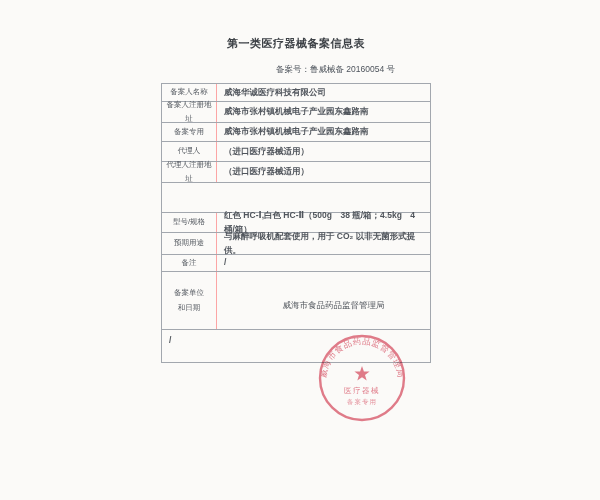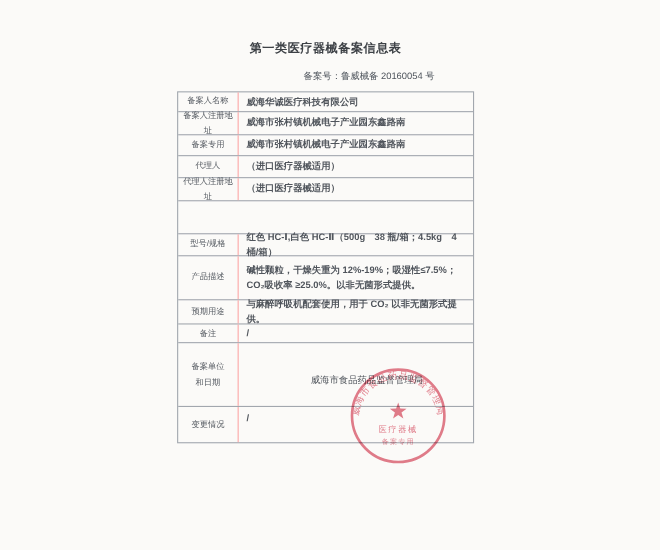--- a/index.html
+++ b/index.html
@@ -78,41 +78,36 @@
     <div class="row" style="height:21px">
       <div class="cell-label">代理人注册地址</div>
       <div class="cell-value">（进口医疗器械适用）</div>
     </div>
     <div class="row" style="height:30px">
     </div>
     <div class="row" style="height:20px">
       <div class="cell-label">型号/规格</div>
       <div class="cell-value">红色 HC-Ⅰ,白色 HC-Ⅱ（500g　38 瓶/箱；4.5kg　4 桶/箱）</div>
     </div>
-    <div class="row" style="height:40px">
-      <div class="cell-label">产品描述</div>
-      <div class="cell-value">碱性颗粒，干燥失重为 12%-19%；吸湿性≤7.5%；CO₂吸收率 ≥25.0%。以非无菌形式提供。</div>
-    </div>
     <div class="row" style="height:22px">
       <div class="cell-label">预期用途</div>
       <div class="cell-value">与麻醉呼吸机配套使用，用于 CO₂ 以非无菌形式提供。</div>
     </div>
     <div class="row" style="height:17px">
       <div class="cell-label">备注</div>
       <div class="cell-value">/</div>
     </div>
     <div class="row" style="height:58px">
       <div class="cell-label">备案单位
 和日期</div>
       <div class="cell-unit">
         <span>威海市食品药品监督管理局</span>
       </div>
     </div>
     <div class="row" style="height:32px">
-      <div class="cell-label">变更情况</div>
       <div class="cell-value top">/</div>
     </div>
   </div>
 
   <svg class="seal" viewBox="0 0 90 90">
     <circle cx="45" cy="45" r="42" fill="none" stroke="#dd6073" stroke-width="2.4"></circle>
     <defs>
       <path id="sealArc" d="M 9,47 A 36,36 0 1 1 81,47" fill="none"></path>
     </defs>
     <text font-size="8.5" fill="#dd6073" letter-spacing="0.6">

